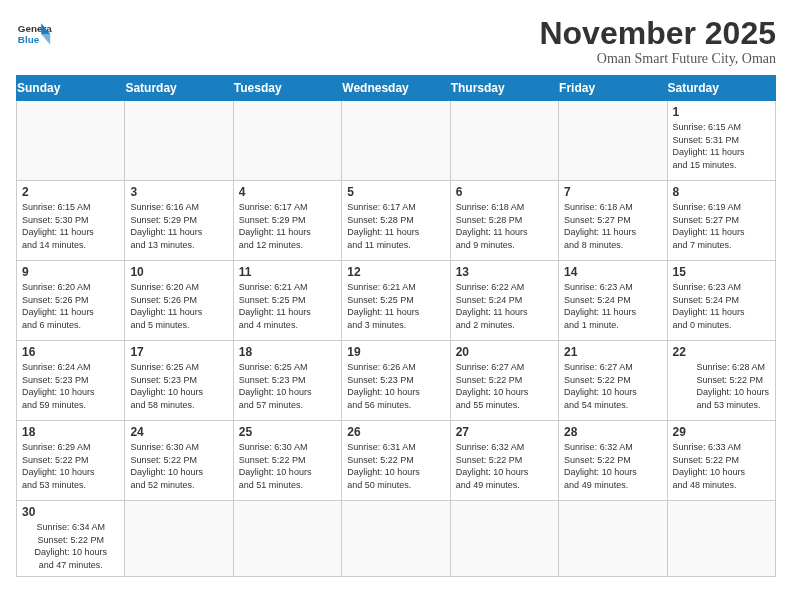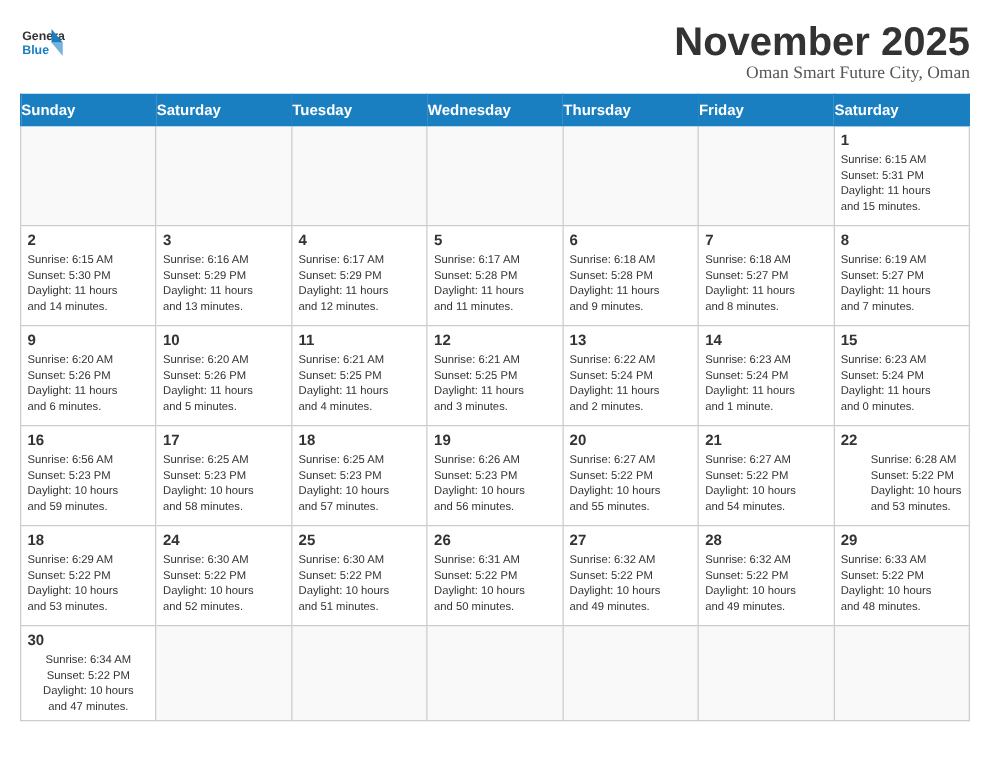--- a/index.html
+++ b/index.html
@@ -225,21 +225,21 @@
           <span class="day-num">15</span>
           <div class="day-info" style="white-space: pre-line;">Sunrise: 6:23 AM
 Sunset: 5:24 PM
 Daylight: 11 hours
 and 0 minutes.</div>
         </td>
       </tr>
       <tr>
         <td>
           <span class="day-num">16</span>
-          <div class="day-info" style="white-space: pre-line;">Sunrise: 6:56 AM
+          <div class="day-info" style="white-space: pre-line;">Sunrise: 6:24 AM
 Sunset: 5:23 PM
 Daylight: 10 hours
 and 59 minutes.</div>
         </td>
         <td>
           <span class="day-num">17</span>
           <div class="day-info" style="white-space: pre-line;">Sunrise: 6:25 AM
 Sunset: 5:23 PM
 Daylight: 10 hours
 and 58 minutes.</div>

